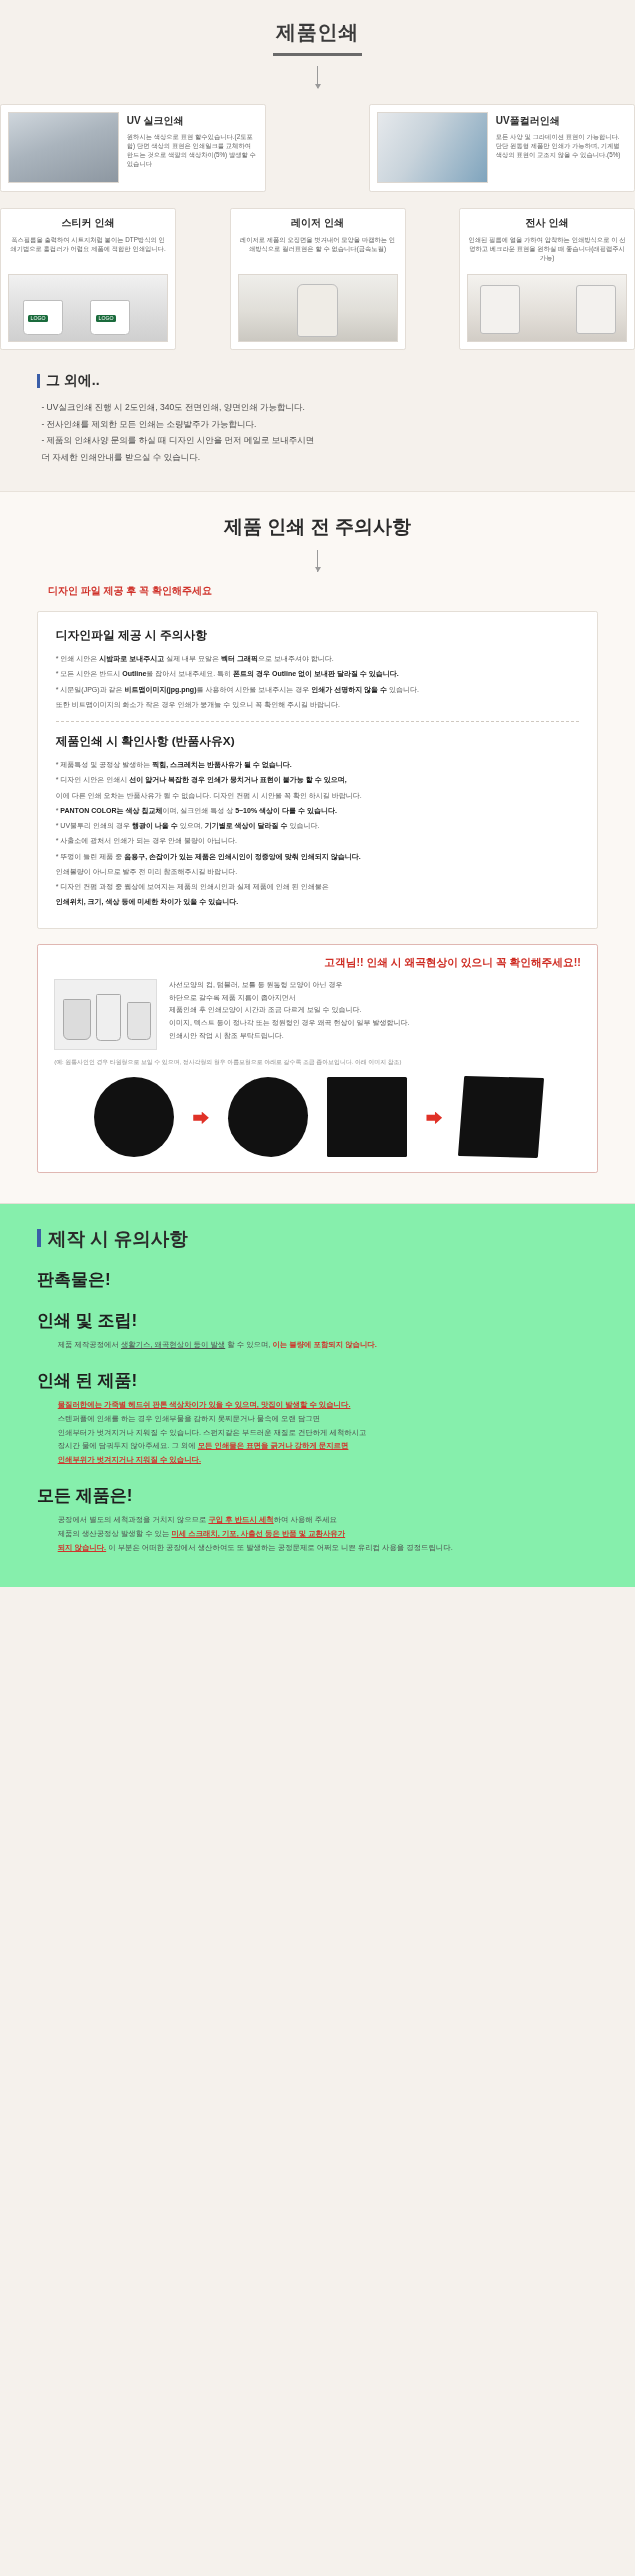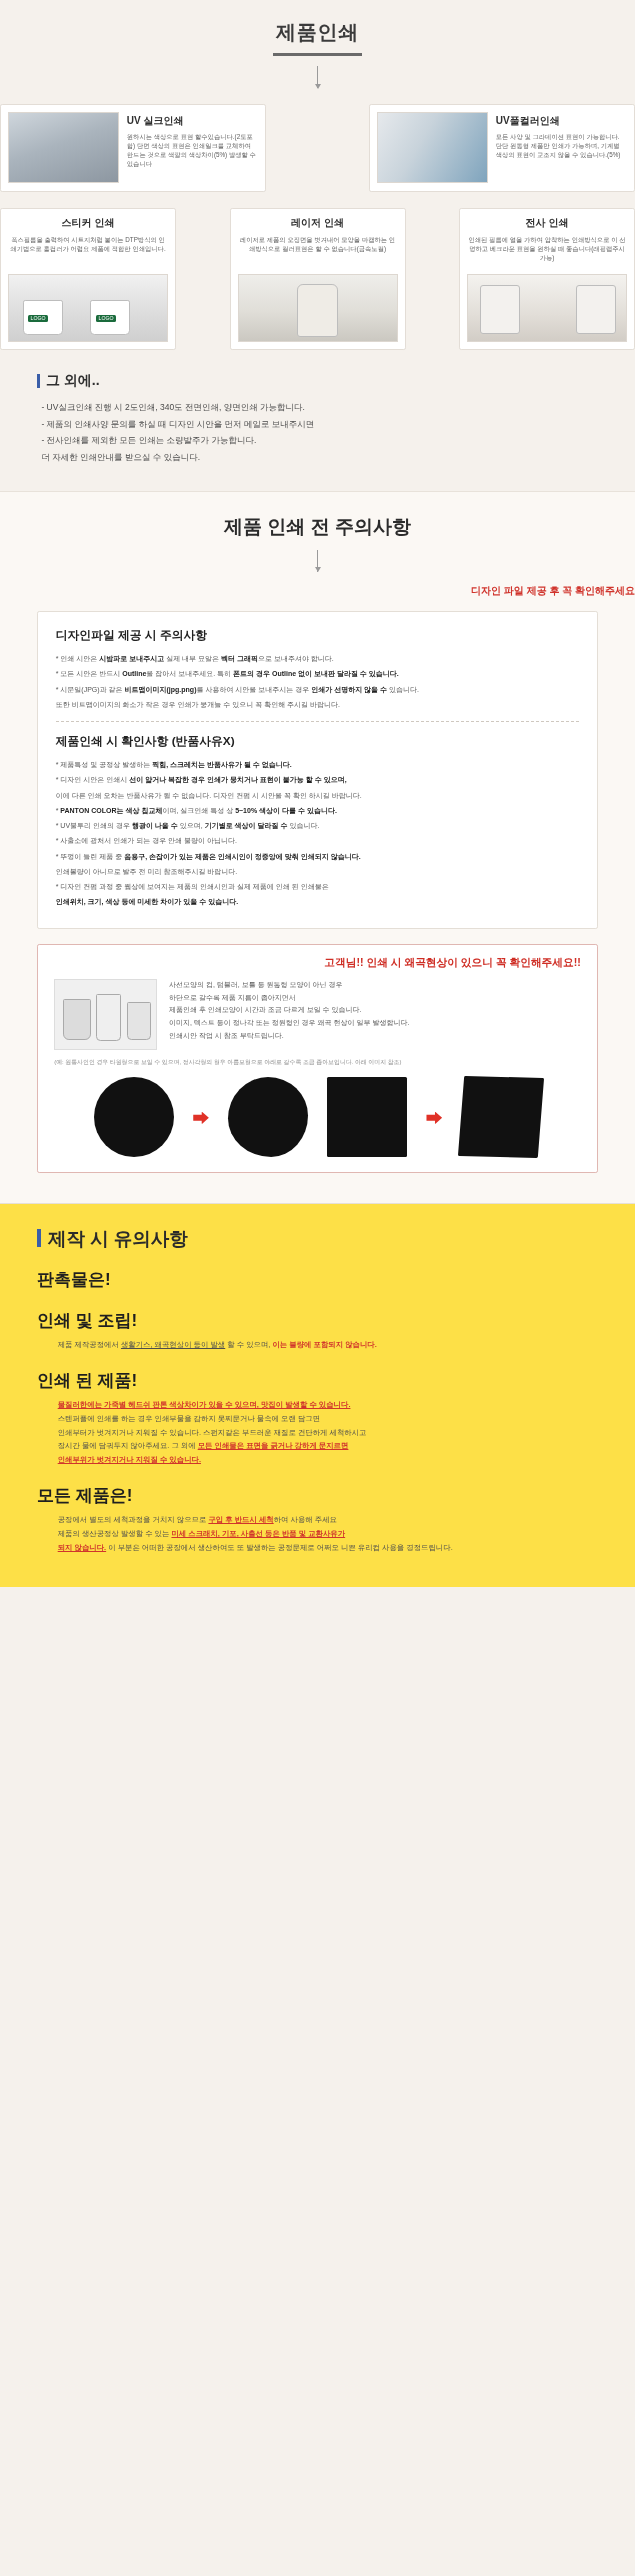--- a/index.html
+++ b/index.html
@@ -80,21 +80,21 @@
   .etc-h {
     font-size: 14px; font-weight:bold; color:#2f2f2f; margin-bottom: 8.9px;
   }
   .etc-h .bar { display:inline-block; width:3px; height:14px; background:#3a5ea8; margin-right:5.9px;
                 vertical-align:-2.2px;}
   .etc-li { font-size:8.5px; color:#4a4a4a; line-height:1.95; padding-left: 4.4px; }
 
   
   .sec2 { background:#fbf8f4; padding: 22px 0 29.5px 0; border-top:0.7px solid #e8e2da; }
   .sec2-title { text-align:center; font-size:19px; font-weight:bold; color:#2b2b2b; }
-  .sec2-sub { text-align:right; font-size:10px; font-weight:bold; color:#d0342c; margin-top: 11.8px; margin-left: 48px; }
+  .sec2-sub { text-align:left; font-size:10px; font-weight:bold; color:#d0342c; margin-top: 11.8px; margin-left: 48px; }
 
   .panel {
     width: 561px; margin: 13.3px auto 0 auto; background:#fff;
     border:0.7px solid #e4ded6; border-radius:2.2px; padding: 14.8px 17.7px 16.2px 17.7px;
   }
   .panel-h {
     font-size: 11.8px; font-weight:bold; color:#222; margin: 1.5px 0 8.9px 0;
   }
   .panel-h2 { margin-top: 3px; }
   .rule {
@@ -124,21 +124,21 @@
     display:flex; align-items:center; justify-content:center; gap:19px; margin-top:10.3px;
   }
   .sh { width: 80px; height: 80px; background:#111; }
   .sh.circle { border-radius:50%; }
   .sh.blob { border-radius:50% 50% 46% 54% / 52% 48% 52% 48%; }
   .sh.sq { border-radius:1.5px; }
   .sh.sq2 { transform: skewX(-3deg) rotate(1.5deg); }
   .redarrow { color:#e03127; font-size:16.2px; font-weight:bold; }
 
   
-  .sec3 { background:#fde047; padding: 22px 0 32.5px 0; border-top:0.7px solid #e6e0d8; }
+  .sec3 { background:#86efac; padding: 22px 0 32.5px 0; border-top:0.7px solid #e6e0d8; }
   .sec3-title {
     width: 561px; margin: 0 auto; font-size: 18.5px; font-weight:bold; color:#2b2b2b;
   }
   .sec3-title .bar { display:inline-block; width:3.7px; height:17.7px; background:#3a5ea8; margin-right:7.4px;
                      vertical-align:-2.2px; }
   .blk { width: 561px; margin: 17.7px auto 0 auto; }
   .blk-h { font-size: 17px; font-weight:bold; color:#1f1f1f; margin-bottom: 5.9px; }
   .blk-li { font-size:7.4px; color:#4d4d4d; line-height:1.85; padding-left: 20.7px; position:relative; }
   .blk-li .u { text-decoration: underline; }
   .blk-li .r { color:#d0342c; font-weight:bold; }
@@ -214,22 +214,22 @@
             <div class="cupB"></div>
         </div>
       </div>
     </div>
 
     <div class="etc">
       <div class="etc-h">
         <span class="bar"></span><span>그 외에..</span>
       </div>
       <div class="etc-li">- UV실크인쇄 진행 시 2도인쇄, 340도 전면인쇄, 양면인쇄 가능합니다.</div>
+      <div class="etc-li">- 전사인쇄를 제외한 모든 인쇄는 소량발주가 가능합니다.</div>
       <div class="etc-li">- 제품의 인쇄사양 문의를 하실 때 디자인 시안을 먼저 메일로 보내주시면</div>
-      <div class="etc-li">- 전사인쇄를 제외한 모든 인쇄는 소량발주가 가능합니다.</div>
       <div class="etc-li">  더 자세한 인쇄안내를 받으실 수 있습니다.</div>
     </div>
   </div>
 
   <div class="sec2">
     <div class="sec2-title">제품 인쇄 전 주의사항</div>
     <div class="arrow-down"></div>
     <div class="sec2-sub">디자인 파일 제공 후 꼭 확인해주세요</div>
 
     <div class="panel">

